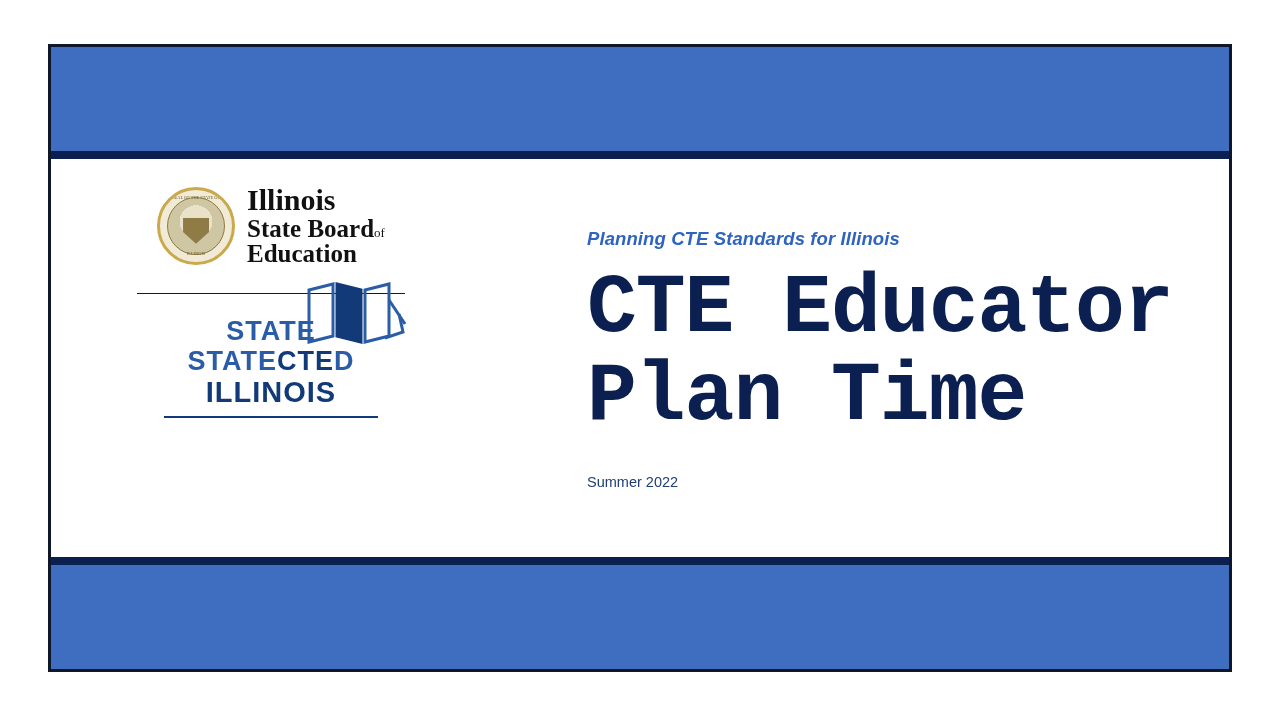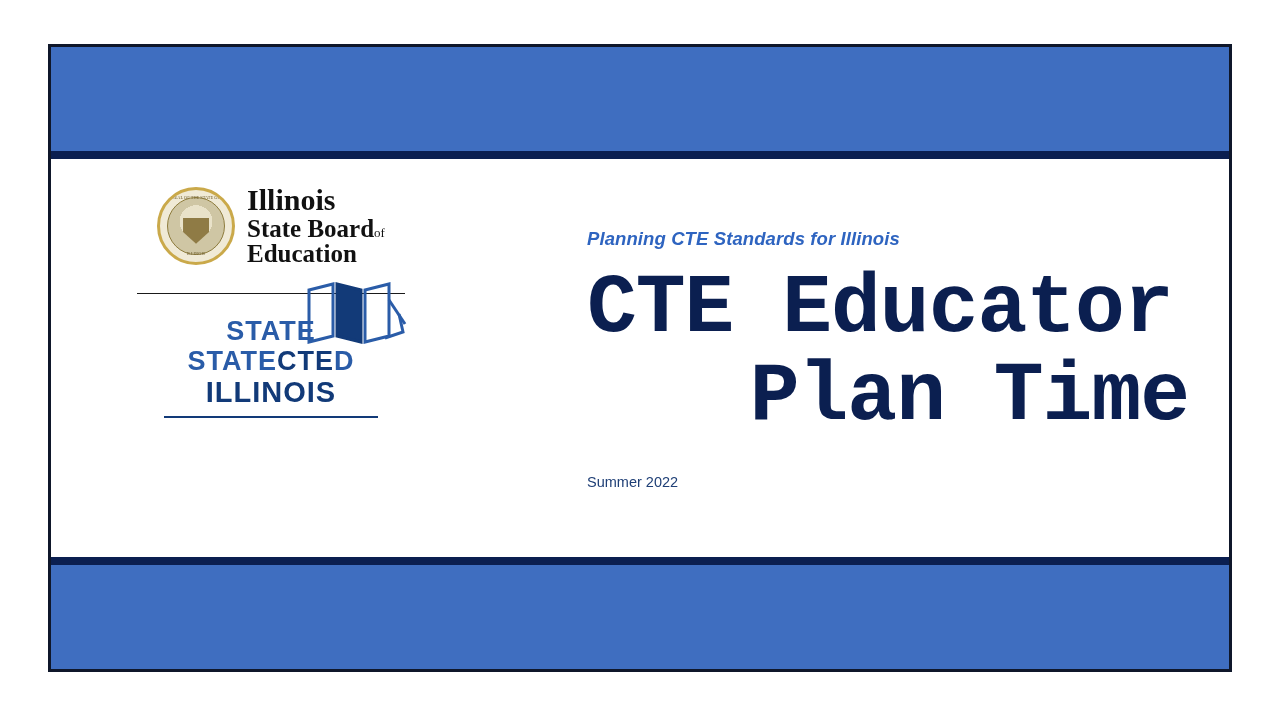--- a/index.html
+++ b/index.html
@@ -183,21 +183,21 @@
 
   .main-title {
     margin-top: 14px;
     color: #0b1f50;
     font-size: 83px;
     font-weight: 900;
     line-height: 1.06;
     letter-spacing: -1px;
     font-family: Liberation Mono, monospace;
   }
-  .main-title .line2 { display: block; text-align: right; }
+  .main-title .line2 { display: block; }
 
   .date-line {
     margin-top: 32px;
     color: #1f3f76;
     font-size: 14.5px;
     font-weight: 400;
   }
 </style>
 </head>
 <body>

